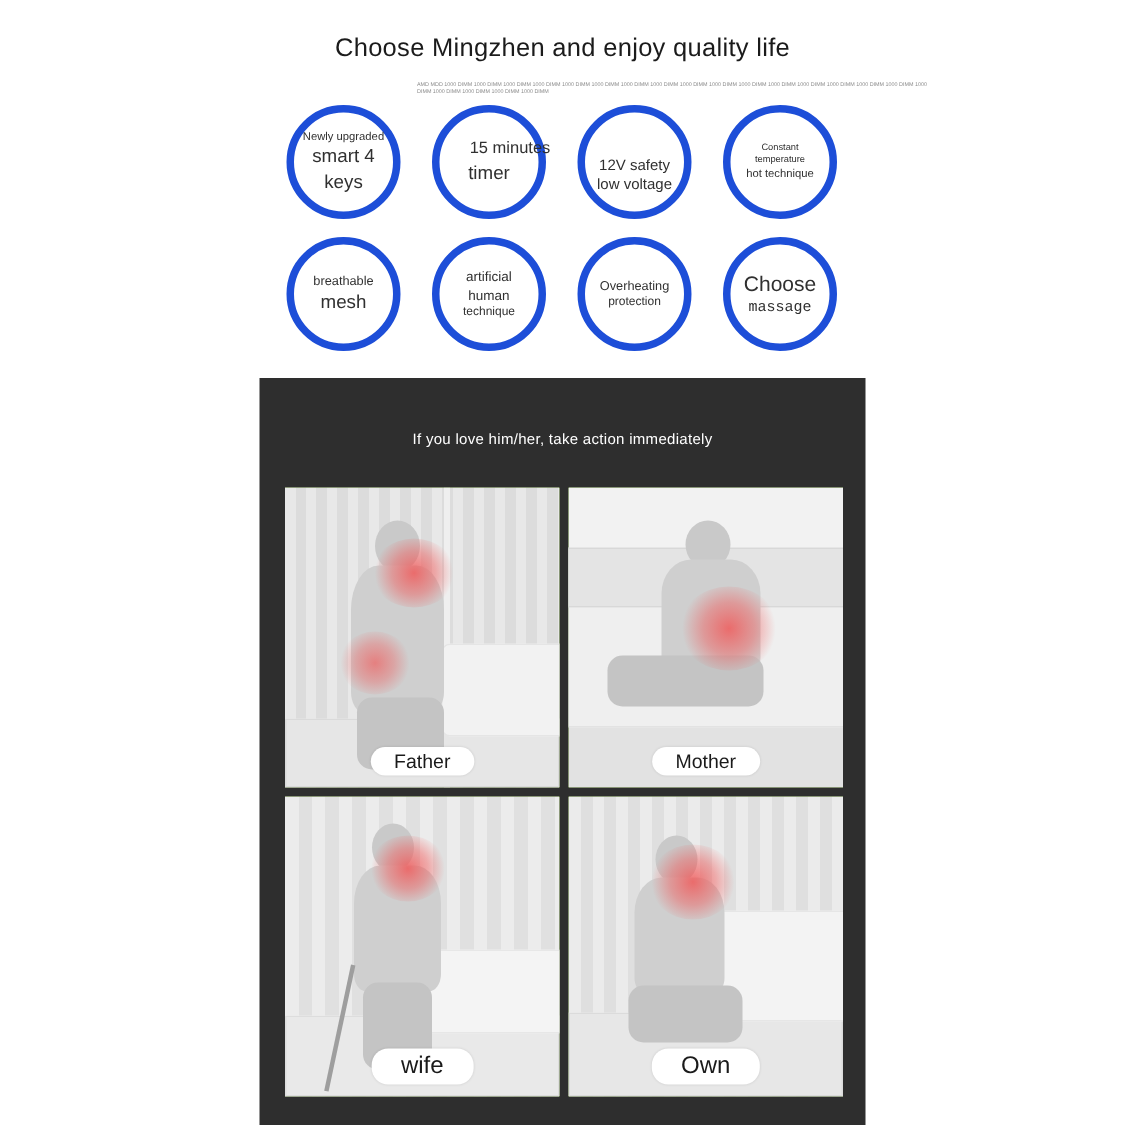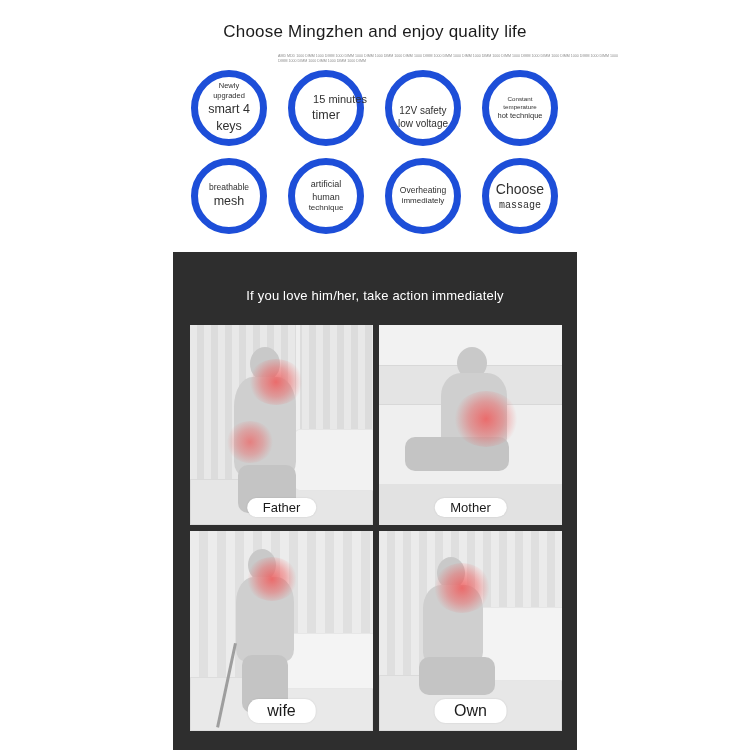--- a/index.html
+++ b/index.html
@@ -54,21 +54,21 @@
     position: absolute;
     top: 70px;
     left: 191px;
     width: 380px;
     height: 168px;
   }
   .circle {
     position: absolute;
     width: 76px;
     height: 76px;
-    border: 7px solid #1d4ed8;
+    border: 5px solid #1d4ed8;
     border-radius: 50%;
     box-sizing: border-box;
     display: flex;
     flex-direction: column;
     align-items: center;
     justify-content: center;
     text-align: center;
     padding: 4px;
   }
   .circle .l1, .circle .l2 {
@@ -110,21 +110,21 @@
     height: 498px;
     background: #2e2e2e;
   }
   .dark-title {
     position: absolute;
     top: 36px;
     left: 0;
     width: 404px;
     text-align: center;
     color: #ffffff;
-    font-size: 13px;
+    font-size: 10px;
     letter-spacing: 0.2px;
   }
 
   .photo-grid {
     position: absolute;
     top: 73px;
     left: 17px;
     width: 372px;
     height: 408px;
     display: grid;
@@ -252,21 +252,21 @@
         <span class="l2">mesh</span>
       </div>
 
       <div class="circle c-r1 c-c1 mix-f">
         <span class="l1">artificial human</span>
         <span class="l2">technique</span>
       </div>
 
       <div class="circle c-r1 c-c2 mix-g">
         <span class="l1">Overheating</span>
-        <span class="l2">immediately</span>
+        <span class="l2">protection</span>
       </div>
 
       <div class="circle c-r1 c-c3 mix-h">
         <span class="l1">Choose</span>
         <span class="l2">massage</span>
       </div>
 
     </div>
   </div>
 

